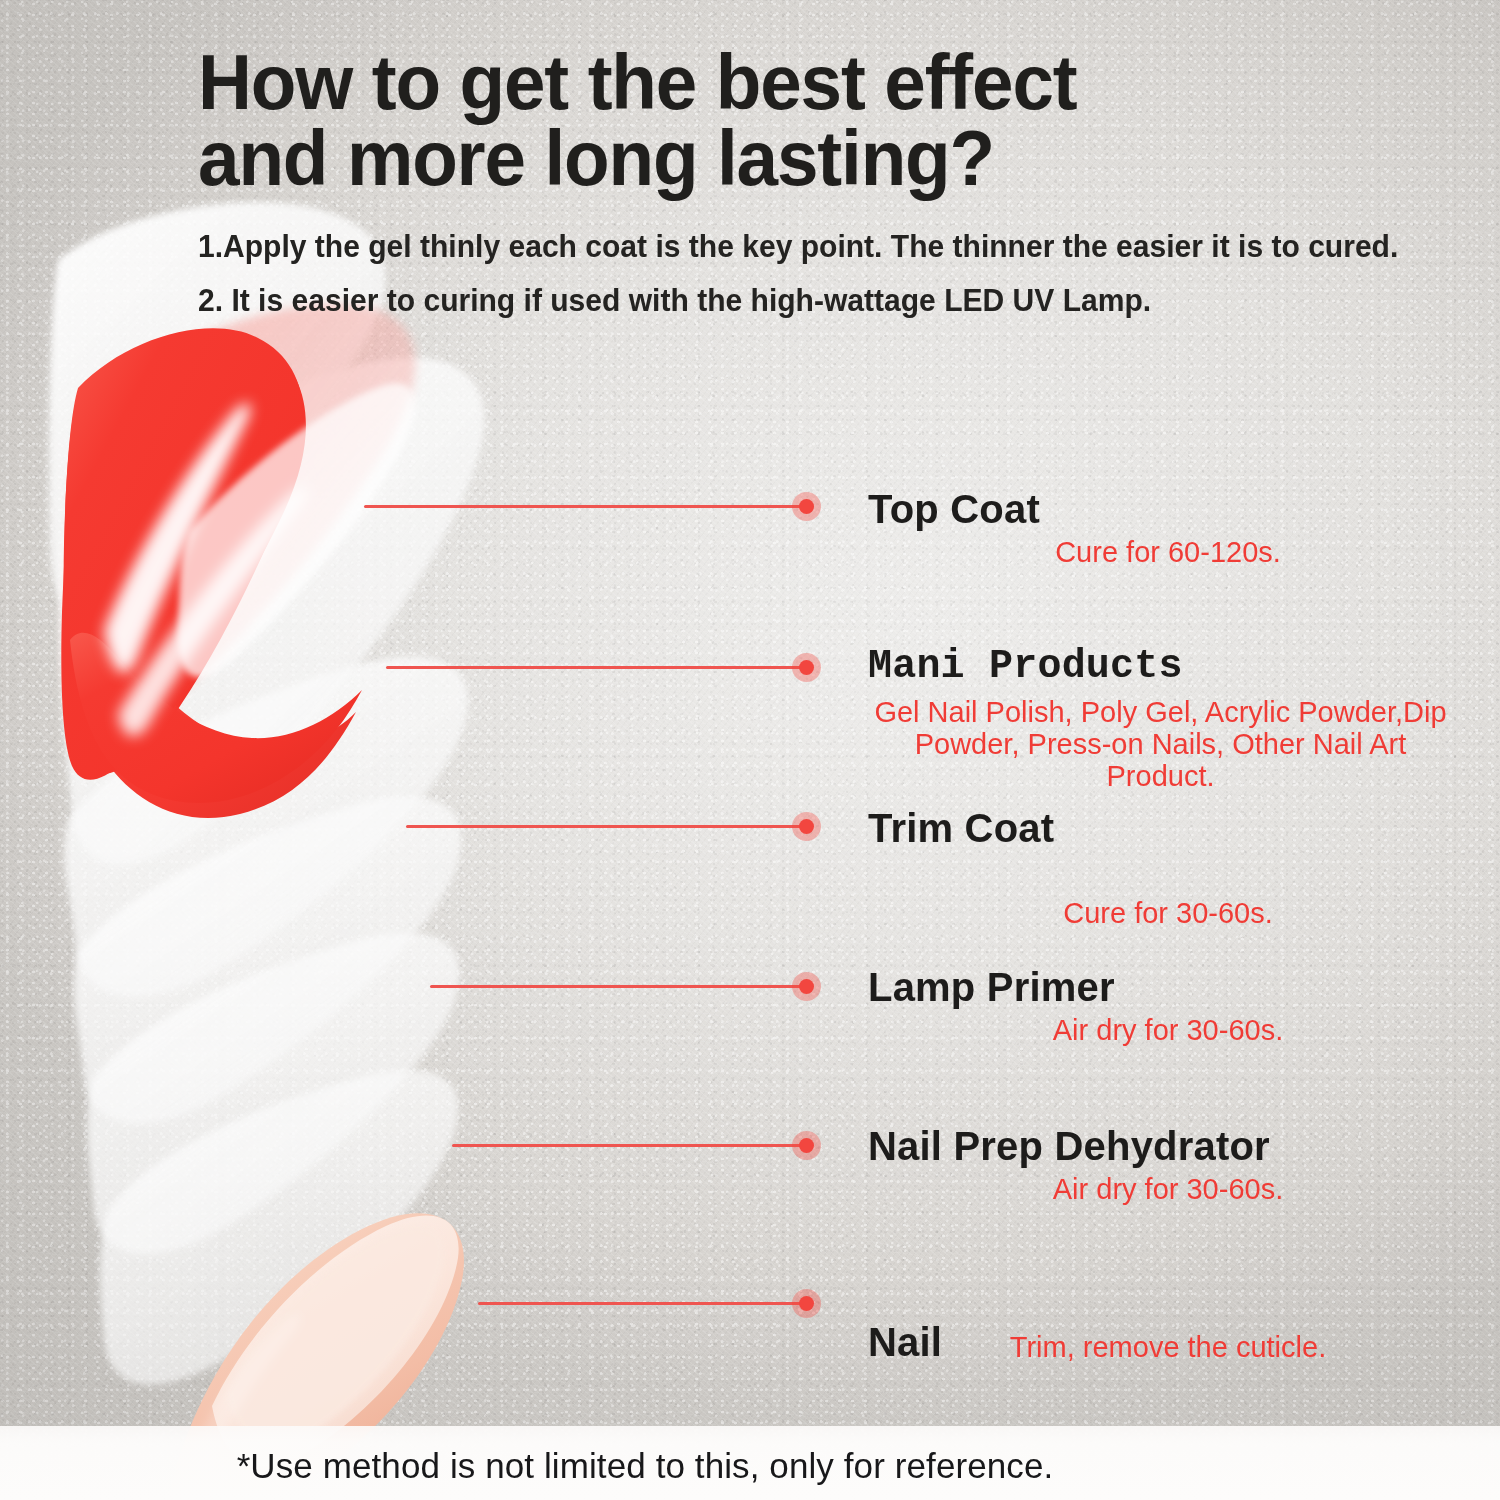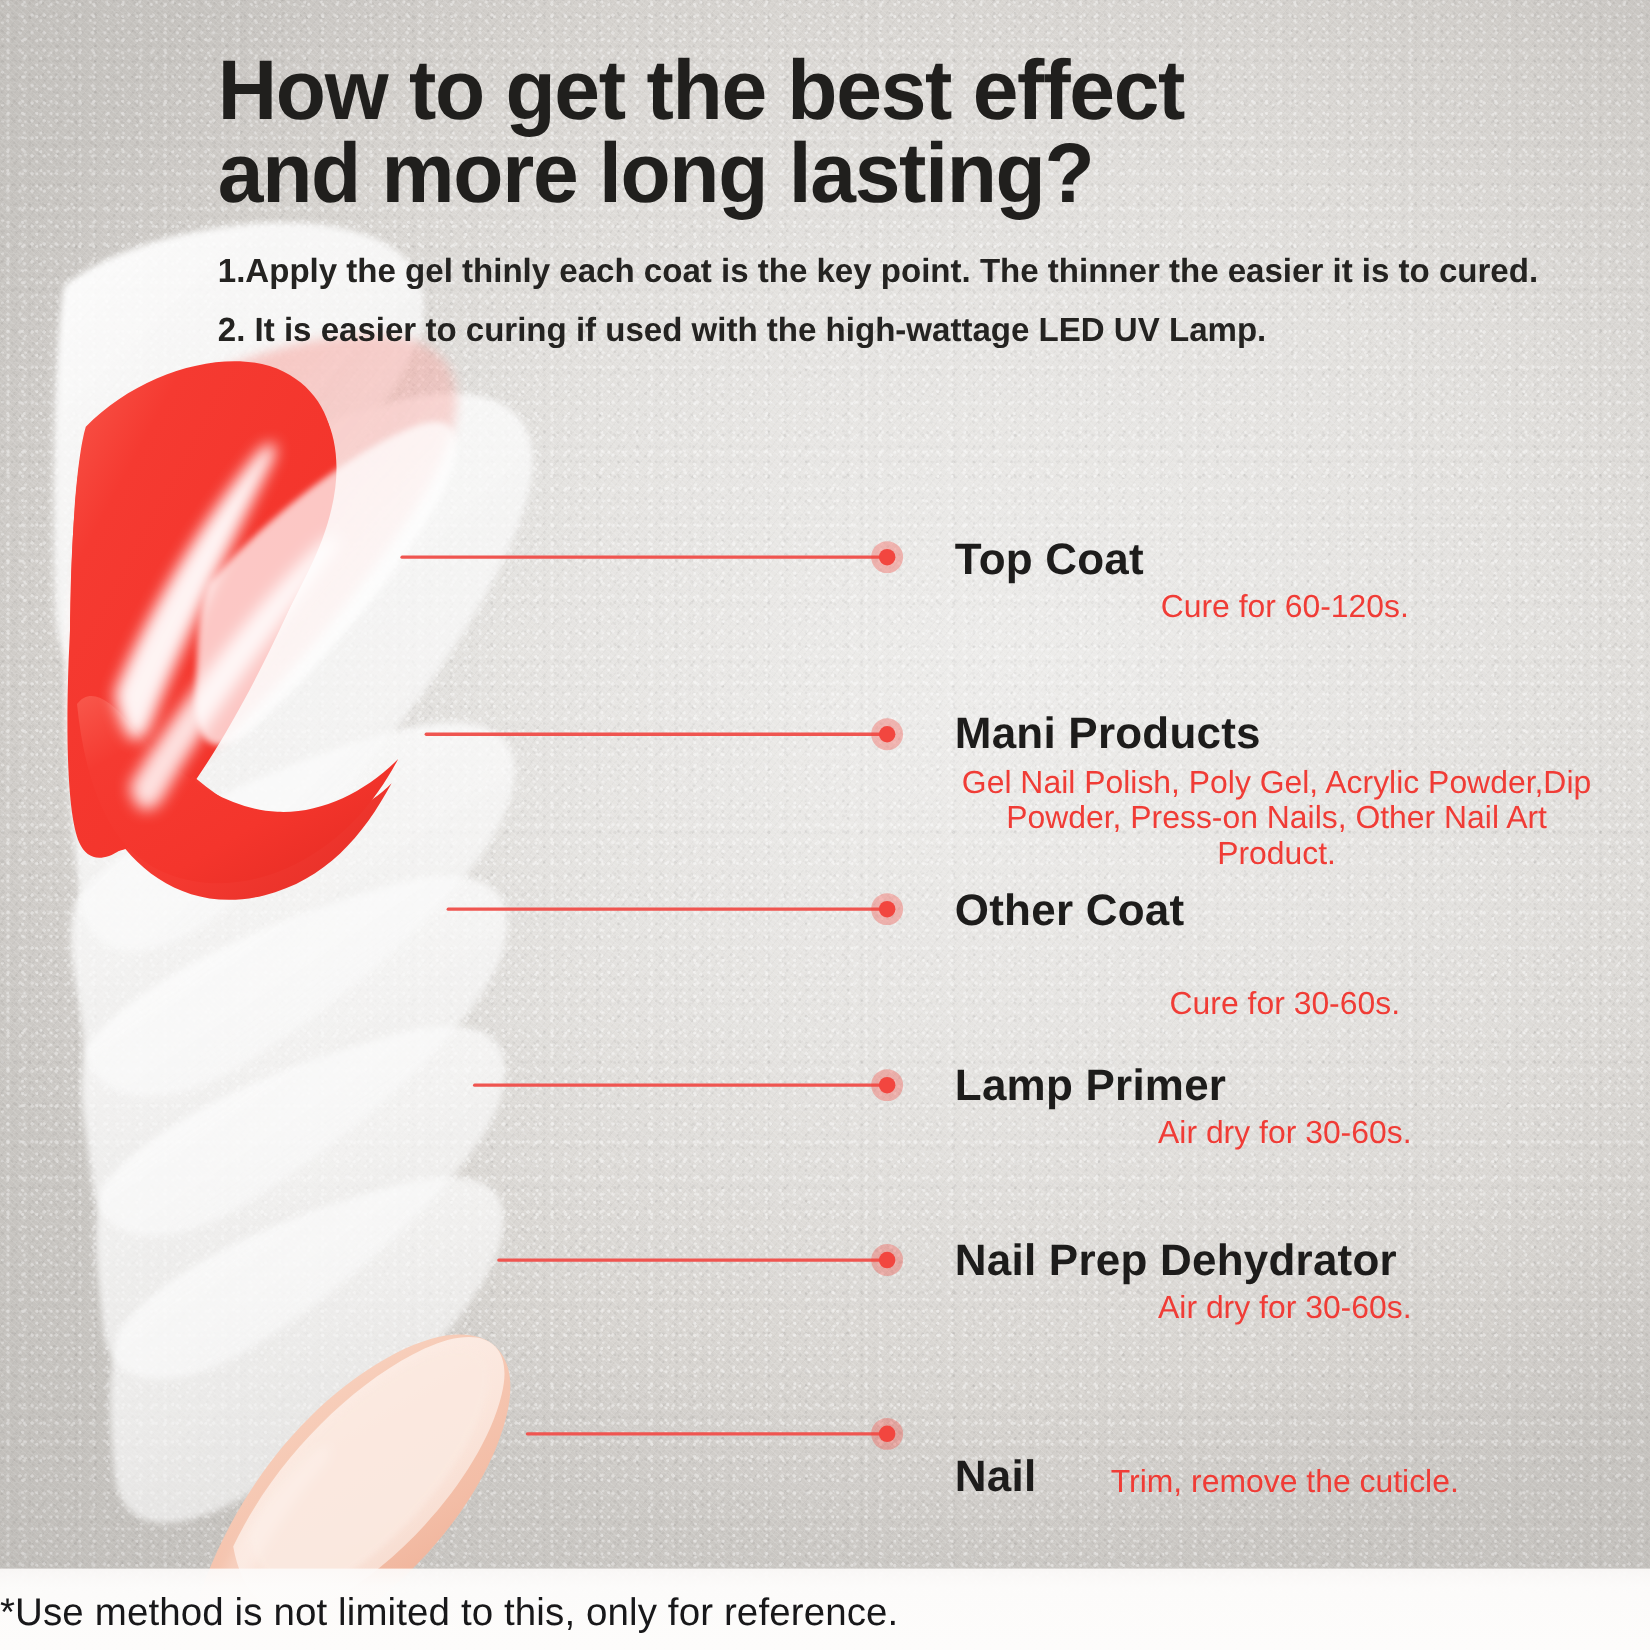--- a/index.html
+++ b/index.html
@@ -110,21 +110,21 @@
   }
   .co-desc.wrap{width:585px;}
 
   
   #footer-band{
     position:absolute;left:0;bottom:0;width:1500px;height:74px;z-index:50;
     background:linear-gradient(180deg, rgba(252,250,249,.93) 0%, rgba(253,252,251,.98) 22%, #fdfcfb 100%);
   }
   #footer-note{
     position:absolute;left:0;width:1290px;bottom:14px;
-    text-align:left;
+    text-align:center;
     font-family:"Liberation Sans Narrow","Liberation Sans", sans-serif;
     font-weight:normal;
     font-size:35px;
     color:#18181a;
     letter-spacing:.1px;
     z-index:51;
   }
 </style>
 </head>
 <body>
@@ -320,28 +320,28 @@
   <div class="callout">
     <div class="lead-line" style="left:364px;top:505px;width:444px;"></div>
     <div class="lead-dot" style="left:799px;top:499px;"></div>
     <div class="co-title" style="top:487px;">Top Coat</div>
     <div class="co-desc" style="top:536px;">Cure for 60-120s.</div>
   </div>
 
   <div class="callout">
     <div class="lead-line" style="left:386px;top:666px;width:422px;"></div>
     <div class="lead-dot" style="left:799px;top:660px;"></div>
-    <div class="co-title" style="top:645px;">Mani Products</div>
+    <div class="co-title" style="top:645px;font-family:Liberation Mono, monospace;">Mani Products</div>
     <div class="co-desc wrap" style="top:696px;">Gel Nail Polish, Poly Gel, Acrylic Powder,Dip Powder, Press-on Nails, Other Nail Art Product.</div>
   </div>
 
   <div class="callout">
     <div class="lead-line" style="left:406px;top:825px;width:402px;"></div>
     <div class="lead-dot" style="left:799px;top:819px;"></div>
-    <div class="co-title" style="top:806px;">Other Coat</div>
+    <div class="co-title" style="top:806px;">Trim Coat</div>
     <div class="co-desc" style="top:855px;margin-top:42px;">Cure for 30-60s.</div>
   </div>
 
   <div class="callout">
     <div class="lead-line" style="left:430px;top:985px;width:378px;"></div>
     <div class="lead-dot" style="left:799px;top:979px;"></div>
     <div class="co-title" style="top:965px;">Lamp Primer</div>
     <div class="co-desc" style="top:1014px;">Air dry for 30-60s.</div>
   </div>
 

